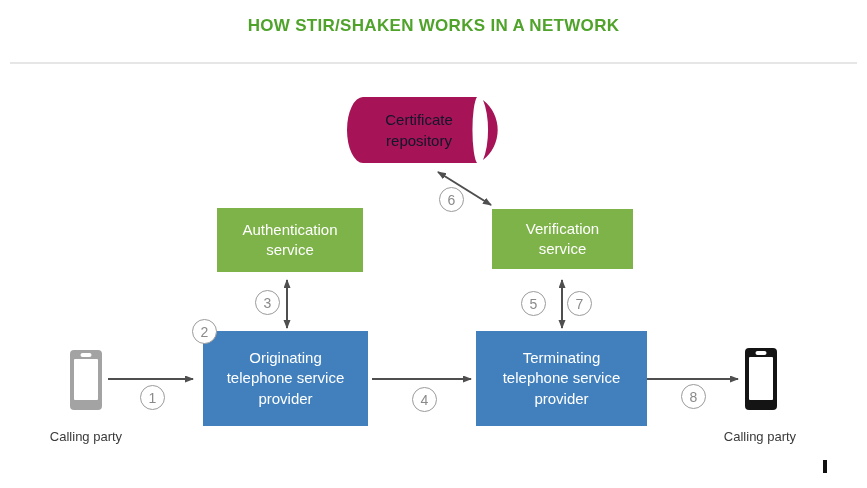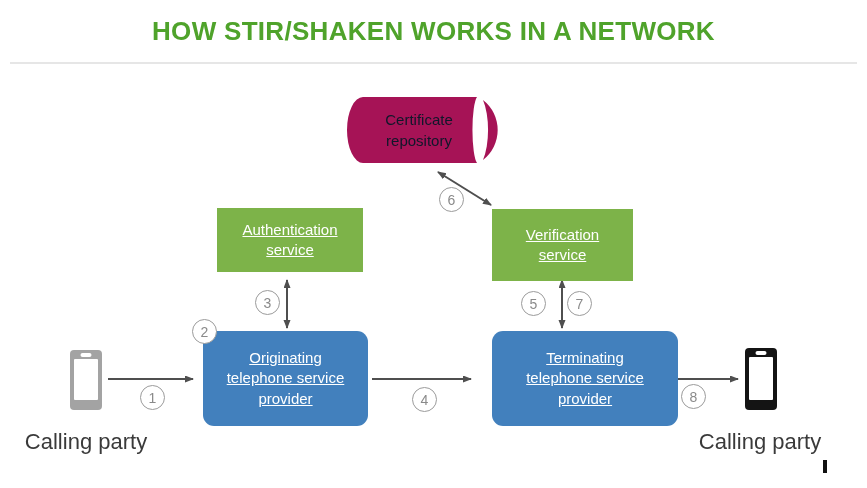--- a/index.html
+++ b/index.html
@@ -2,51 +2,51 @@
 <html style="--title_green: #4fa32b; --service_green: #7db349; --provider_blue: #4280bd; --repository_magenta: #a61356; --arrow_gray: #4f4f4f; --badge_gray: #8a8a8a; --phone_gray: #a3a3a3; --phone_black: #141414; --label_dark: #3a3a3a; --divider_gray: #e6e6e6;"><head>
 <meta charset="utf-8">
 <style>
   html,body{margin:0;padding:0;background:#fff;}
   #canvas{
     position:relative;width:867px;height:488px;background:#fff;overflow:hidden;
     font-family:"Liberation Sans","DejaVu Sans",sans-serif;
   }
   .title{
     position:absolute;left:0;top:16px;width:100%;text-align:center;
-    font-size:26px;font-weight:bold;letter-spacing:.3px;color:var(--title_green);
+    font-size:17px;font-weight:bold;letter-spacing:.3px;color:var(--title_green);
   }
   .divider{position:absolute;left:10px;right:10px;top:62px;height:2px;background:var(--divider_gray);}
   svg.layer{position:absolute;left:0;top:0;width:867px;height:488px;z-index:1;}
   svg.layer line{stroke:var(--arrow_gray);stroke-width:2;}
   .ah{fill:var(--arrow_gray);}
   .repo-shape{fill:var(--repository_magenta);}
   .node{
     position:absolute;display:flex;align-items:center;justify-content:center;
-    color:#fff;text-align:center;white-space:pre-line;z-index:2;line-height:1.35;text-decoration:underline;
+    color:#fff;text-align:center;white-space:pre-line;z-index:2;line-height:1.35;
   }
   .green{background:var(--service_green);font-size:15px;}
-  .blue{background:var(--provider_blue);font-size:15px;border-radius:11px;}
+  .blue{background:var(--provider_blue);font-size:15px;}
   .repo-wrap{position:absolute;z-index:2;}
   .repo-text{
     position:absolute;left:8px;top:0;width:128px;height:100%;display:flex;
     align-items:center;justify-content:center;color:#0f172a;font-size:15px;
     text-align:center;white-space:pre-line;line-height:1.4;
   }
   .badge{
     position:absolute;width:25px;height:25px;border-radius:50%;background:#fff;
     border:1.5px solid #9b9b9b;color:var(--badge_gray);font-size:14px;
     display:flex;align-items:center;justify-content:center;z-index:3;box-sizing:border-box;
   }
   .phone{position:absolute;border-radius:4px;z-index:2;}
   .phone .screen{position:absolute;left:4px;right:4px;top:9px;bottom:10px;background:#fff;border-radius:1px;}
   .phone .slot{position:absolute;left:50%;transform:translateX(-50%);top:3px;width:11px;height:4px;background:#fff;border-radius:2px;}
   .phone.gray{background:var(--phone_gray);}
   .phone.black{background:var(--phone_black);}
   .party-label{
-    position:absolute;width:132px;text-align:center;font-size:22px;
+    position:absolute;width:132px;text-align:center;font-size:13px;
     color:var(--label_dark);z-index:2;
   }
   .cursor-artifact{position:absolute;left:823px;top:460px;width:4px;height:13px;background:#111;z-index:3;}
 </style>
 </head>
 <body>
 
 <div id="canvas">
 
   <div class="title">HOW STIR/SHAKEN WORKS IN A NETWORK</div>
@@ -70,27 +70,27 @@
     <svg width="152" height="68" viewBox="0 0 152 68">
       <path class="repo-shape" d="M 16 1 H 130 A 6 34 0 0 0 130 67 H 16 A 16 33 0 0 1 16 1 Z"></path>
       <path class="repo-shape" d="M 136 4 A 38 38 0 0 1 136 64 A 14 39 0 0 0 136 4 Z"></path>
     </svg>
     <div class="repo-text">Certificate
 repository</div>
   </div>
 
   <div class="node green" style="left:217px;top:208px;width:146px;height:64px">Authentication
 service</div>
-  <div class="node green" style="left:492px;top:209px;width:141px;height:72px">Verification
+  <div class="node green" style="left:492px;top:209px;width:141px;height:60px">Verification
 service</div>
 
   <div class="node blue" style="left:203px;top:331px;width:165px;height:95px">Originating
 telephone service
 provider</div>
-  <div class="node blue" style="left:492px;top:331px;width:186px;height:95px">Terminating
+  <div class="node blue" style="left:476px;top:331px;width:171px;height:95px">Terminating
 telephone service
 provider</div>
 
   <div class="badge" style="left:140px;top:385px">1</div>
   <div class="badge" style="left:192px;top:319px">2</div>
   <div class="badge" style="left:255px;top:290px">3</div>
   <div class="badge" style="left:412px;top:387px">4</div>
   <div class="badge" style="left:521px;top:291px">5</div>
   <div class="badge" style="left:439px;top:187px">6</div>
   <div class="badge" style="left:567px;top:291px">7</div>

